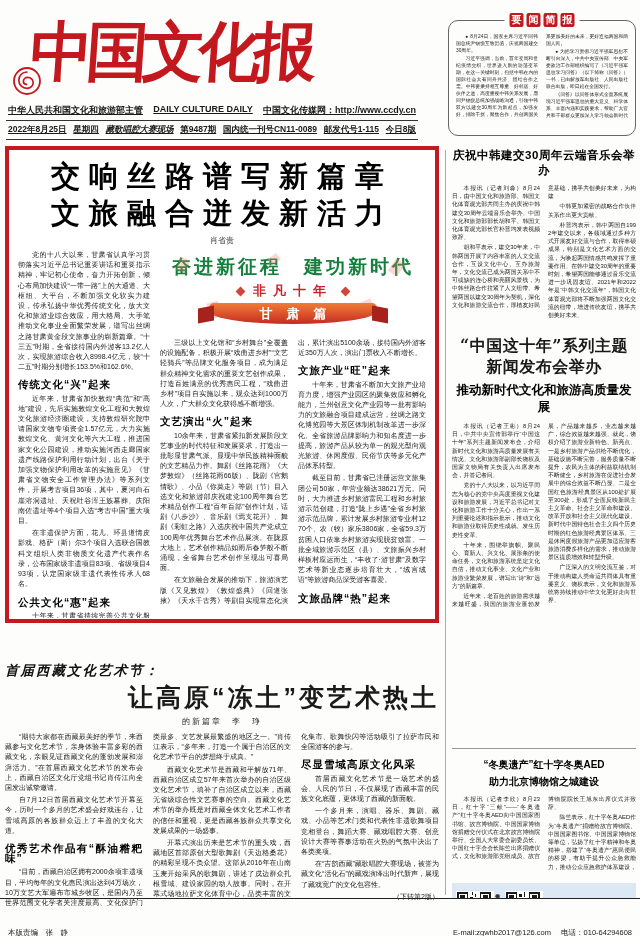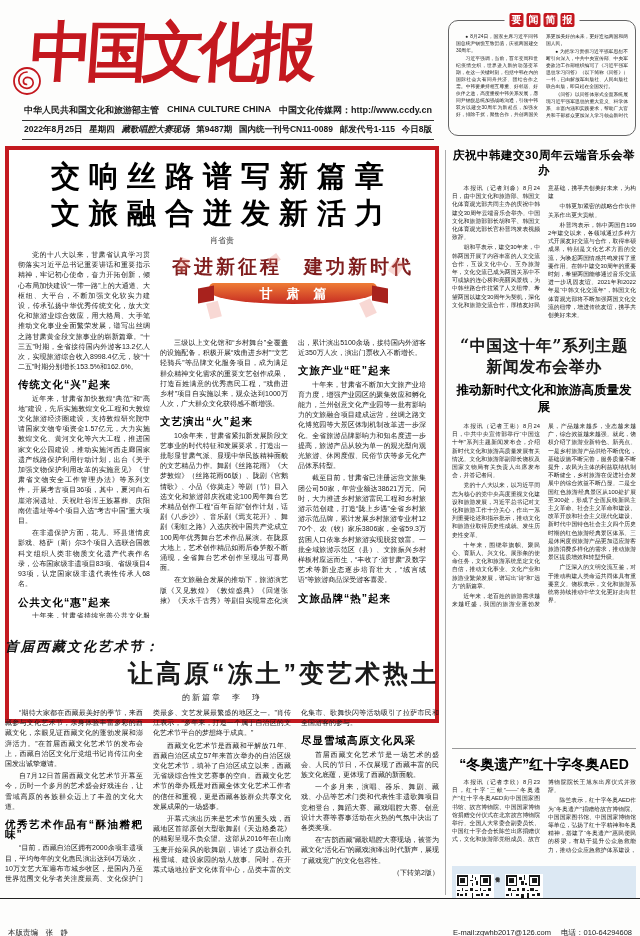--- a/index.html
+++ b/index.html
@@ -3,73 +3,73 @@
 <meta charset="utf-8">
 <style>
   html,body{margin:0;padding:0;}
   body{width:640px;height:936px;position:relative;background:#fdfdfc;font-family:"Liberation Sans",sans-serif;color:#1a1a1a;overflow:hidden;}
   p{margin:0 0 2px 0;text-indent:2em;}
   .just{text-align:justify;word-break:break-all;}
 
   
   .emblem{position:absolute;left:12px;top:66px;}
   .paper-title{position:absolute;left:34px;top:2px;width:340px;font-family:"DejaVu Serif",serif;font-weight:bold;font-size:62px;line-height:96px;color:#c4181f;letter-spacing:-6px;transform:skewX(-4deg) scaleY(1.04);transform-origin:left top;white-space:nowrap;}
-  .mast-info{position:absolute;left:22px;top:102px;width:412px;}
+  .mast-info{position:absolute;left:6px;top:102px;width:412px;text-decoration:underline;}
   .info1{display:flex;justify-content:space-between;font-size:9px;font-weight:bold;padding:2px 2px 3px;border-bottom:1px solid #333;}
   .dateline{display:flex;justify-content:space-between;font-size:8.5px;font-weight:bold;padding:3px 2px;border-bottom:1.5px solid #333;}
   .dateline .lunar{font-family:"DejaVu Serif",serif;font-style:italic;}
 
   
   .brief{position:absolute;left:448px;top:20px;width:188px;height:116px;border:1px solid #666;border-radius:10px;box-sizing:border-box;padding:12px 7px 3px;}
   .brief-title{position:absolute;top:-8px;left:50%;transform:translateX(-50%);display:flex;gap:3px;background:#fdfdfc;padding:0 5px;}
   .chip{width:14px;height:14px;background:#c4181f;color:#fff;font-size:10px;font-weight:bold;line-height:14px;text-align:center;border-radius:2px;}
   .brief-cols{columns:2;column-gap:8px;font-size:4.8px;line-height:7px;height:96px;overflow:hidden;}
   .brief-cols p{margin:0 0 1px;}
 
   
-  .lead{position:absolute;left:5px;top:146px;width:434px;height:577px;border:4.5px solid #c3191f;box-sizing:border-box;padding:8px 9px 4px;background:#fff;}
+  .lead{position:absolute;left:5px;top:146px;width:434px;height:477px;border:4.5px solid #c3191f;box-sizing:border-box;padding:8px 9px 4px;background:#fff;}
   .lead h1{margin:0;text-align:center;font-size:29px;font-weight:900;letter-spacing:9px;line-height:37px;color:#000;}
   .lead .byline{text-align:center;font-size:8px;color:#333;margin:3px 0 4px;}
   .lead-cols{display:flex;gap:10px;height:368px;overflow:hidden;}
   .lead-col1{width:132px;flex:none;font-size:7px;line-height:10.2px;overflow:hidden;}
   .lead-right{flex:1;overflow:hidden;}
   .lead-flow{columns:2;column-gap:10px;font-size:7px;line-height:10.2px;height:278px;overflow:hidden;}
   .sub{font-size:10.5px;font-weight:bold;letter-spacing:1px;margin:7px 0 4px;text-indent:0;color:#000;}
 
   
   .banner{position:relative;height:84px;text-align:center;margin-bottom:4px;overflow:hidden;}
-  .banner-l1{font-size:19px;font-weight:900;color:#7f1d1d;letter-spacing:3px;margin-top:4px;}
+  .banner-l1{font-size:19px;font-weight:900;color:#15803d;letter-spacing:3px;margin-top:4px;}
   .banner-l2{font-size:13px;font-weight:bold;color:#c8242a;letter-spacing:7px;margin-top:2px;}
   .deco{width:7px;height:7px;background:#d0453c;display:inline-block;transform:rotate(45deg);margin:0 9px 1px;vertical-align:middle;}
   .ribbon{position:relative;margin:3px auto 0;width:168px;height:21px;background:linear-gradient(180deg,#ef7d36,#c62b22);color:#fff;font-size:13px;font-weight:bold;letter-spacing:14px;text-indent:14px;line-height:21px;border-radius:5px 5px 50% 50%/5px 5px 13px 13px;z-index:2;}
   .ribbon:before,.ribbon:after{content:"";position:absolute;top:4px;width:16px;height:15px;background:#a8221d;z-index:-1;}
   .ribbon:before{left:-11px;transform:skewY(-10deg);}
   .ribbon:after{right:-11px;transform:skewY(10deg);}
   .confetti{position:absolute;background:rgba(232,126,112,.30);z-index:0;}
 
   
-  .tibet{position:absolute;left:5px;top:638px;width:434px;height:266px;overflow:hidden;}
+  .tibet{position:absolute;left:5px;top:662px;width:434px;height:266px;overflow:hidden;}
   .kicker{font-family:"DejaVu Serif",serif;font-style:italic;font-weight:bold;font-size:13.5px;letter-spacing:2px;color:#111;}
   .tibet h2{margin:1px 0 2px;text-align:right;font-size:25px;font-weight:900;letter-spacing:3px;}
   .tibet .byline{text-align:center;font-size:8px;margin:2px 0 5px;letter-spacing:2px;}
   .tibet-cols{columns:3;column-gap:10px;font-size:7px;line-height:10.2px;height:196px;overflow:hidden;}
   .jump{text-align:right;text-indent:0;}
 
   
   .vrule{position:absolute;left:445px;top:150px;height:745px;border-left:1px solid #aaa;}
   .sidebar{position:absolute;left:452px;top:148px;width:184px;height:750px;overflow:hidden;}
   .sidebar h2{margin:0;text-align:center;font-weight:900;color:#000;}
   .a1 h2{font-size:11.5px;letter-spacing:.5px;}
   .scols{columns:2;column-gap:8px;font-size:5.8px;line-height:8.2px;overflow:hidden;}
   .a1 .scols{height:140px;margin-top:6px;}
   .skicker{font-family:"DejaVu Serif",serif;font-weight:bold;font-size:16px;text-align:center;letter-spacing:.5px;margin-top:12px;}
   .a2 h2{font-size:12.5px;margin:4px 0 6px;}
   .a2 .scols{height:318px;}
   .sep{border-top:1px solid #999;margin:8px 0 7px;}
-  .a3 h2{font-size:14px;line-height:17px;}
+  .a3 h2{font-size:10px;line-height:17px;}
   .a3 .scols{height:82px;margin-top:5px;}
 
   
   .media{display:flex;align-items:center;gap:5px;background:#dce8f3;height:54px;box-sizing:border-box;padding:5px 4px;margin-top:6px;}
   .media-name{font-size:10px;font-weight:900;line-height:14px;letter-spacing:1px;white-space:nowrap;}
   .media-name .l2{letter-spacing:4px;}
   .qrwrap{display:flex;align-items:center;gap:1px;}
   .qr{width:36px;height:36px;background:#fff;padding:1px;}
   .qrcap{writing-mode:vertical-rl;font-size:4.2px;line-height:5px;color:#333;height:38px;overflow:hidden;}
 
@@ -85,21 +85,21 @@
   <svg width="30" height="30" viewBox="0 0 30 30">
     <circle cx="15" cy="15" r="13" fill="none" stroke="#c4181f" stroke-width="1.8"></circle>
     <path d="M15 6c-5 0-8.2 4-8.2 8.2 0 5 4 8.2 8.2 8.2 3.6 0 6.2-2.6 6.2-5.6s-2.5-5.4-5.6-5.4c-2.4 0-4.2 1.7-4.2 3.9 0 1.8 1.4 3.1 3.1 3.1" fill="none" stroke="#c4181f" stroke-width="1.7" stroke-linecap="round"></path>
   </svg>
 </div>
 <div class="paper-title">中国文化报</div>
 
 <div class="mast-info">
   <div class="info1">
     <span>中华人民共和国文化和旅游部主管</span>
-    <span>CHINA CULTURE CHINA</span>
+    <span>DAILY CULTURE DAILY</span>
     <span>中国文化传媒网：http://www.ccdy.cn</span>
   </div>
   <div class="dateline">
     <span>2022年8月25日</span>
     <span>星期四</span>
     <span class="lunar">藏歌唱腔大赛现场</span>
     <span>第9487期</span>
     <span>国内统一刊号CN11-0089</span>
     <span>邮发代号1-115</span>
     <span>今日8版</span>
@@ -136,20 +136,21 @@
       <p>十年来，甘肃省持续完善公共文化服务体系，推进城乡公共文化服务均等化，建成覆盖省、市、县、乡、村五级的公共文化服务网络，实现博物馆、纪念馆免费开放，群众文化生活日益丰富多彩。</p>
     </div>
     <div class="lead-right">
       <div class="banner">
         <span class="confetti" style="left:18px;top:8px;width:10px;height:14px;transform:rotate(20deg);"></span>
         <span class="confetti" style="left:48px;top:52px;width:12px;height:16px;transform:rotate(-15deg);"></span>
         <span class="confetti" style="right:24px;top:10px;width:11px;height:15px;transform:rotate(35deg);"></span>
         <span class="confetti" style="right:52px;top:50px;width:12px;height:16px;transform:rotate(-25deg);"></span>
         <span class="confetti" style="left:110px;top:4px;width:8px;height:11px;transform:rotate(55deg);"></span>
         <div class="banner-l1">奋进新征程　建功新时代</div>
+        <div class="banner-l2"><span class="deco"></span><span>非凡十年</span><span class="deco"></span></div>
         <div class="ribbon">甘肃篇</div>
       </div>
       <div class="lead-flow just">
         <p>三级以上文化馆和“乡村舞台”全覆盖的设施配备，积极开展“戏曲进乡村”“文艺轻骑兵”等品牌文化服务项目，成为满足群众精神文化需求的重要文艺创作成果，打造百姓满意的优秀惠民工程，“戏曲进乡村”项目自实施以来，观众达到1000万人次，广大群众文化获得感不断增强。</p>
         <div class="sub">文艺演出“火”起来</div>
         <p>10余年来，甘肃省紧扣新发展阶段文艺事业的时代特征和发展要求，打造出一批彰显甘肃气派、显现中华民族精神面貌的文艺精品力作。舞剧《丝路花雨》《大梦敦煌》（丝路花雨66版）、陇剧《官鹅情歌》、小品《你莫走》等剧（节）目入选文化和旅游部庆祝建党100周年舞台艺术精品创作工程“百年百部”创作计划，话剧《八步沙》、音乐剧《焉支花开》、舞剧《彩虹之路》入选庆祝中国共产党成立100周年优秀舞台艺术作品展演。在陇原大地上，艺术创作精品如雨后春笋般不断涌现，全省舞台艺术创作呈现出可喜局面。</p>
         <p>在文旅融合发展的推动下，旅游演艺版《又见敦煌》《敦煌盛典》《回道张掖》《天水千古秀》等剧目实现常态化演出，累计演出5100余场，接待国内外游客近350万人次，演出门票收入不断增长。</p>
         <div class="sub">文旅产业“旺”起来</div>
         <p>十年来，甘肃省不断加大文旅产业培育力度，增强产业园区的聚集效应和孵化能力，兰州创意文化产业园等一批有影响力的文旅融合项目建成运营，丝绸之路文化博览园等大景区体制机制改革进一步深化。全省旅游品牌影响力和知名度进一步提高，旅游产品从较为单一的观光型向观光旅游、休闲度假、民俗节庆等多元化产品体系转型。</p>
         <p>截至目前，甘肃省已注册运营文旅集团公司50家，年营业额达38621万元。同时，大力推进乡村旅游富民工程和乡村旅游示范创建，打造“陇上乡遇”全省乡村旅游示范品牌，累计发展乡村旅游专业村1270个、农（牧）家乐3806家，全省59.3万贫困人口依靠乡村旅游实现脱贫致富。一批全域旅游示范区（县）、文旅振兴乡村样板村应运而生，“丰收了·游甘肃”及数字艺术等新业态逐步培育壮大，“绒言绒语”等旅游商品深受游客喜爱。</p>
@@ -202,20 +203,21 @@
       <p>十年来，围绕举旗帜、聚民心、育新人、兴文化、展形象的使命任务，文化和旅游系统坚定文化自信，推动文化事业、文化产业和旅游业繁荣发展，谱写出“诗”和“远方”的新篇章。</p>
       <p>近年来，老百姓的旅游需求越来越旺盛，我国的旅游业蓬勃发展，产品越来越多，业态越来越广，综合效益越来越强。就此，饶权介绍了旅游业新特色、新亮点。一是乡村旅游产品供给不断优化，基础设施不断完善，服务质量不断提升，农民为主体的利益联结机制不断健全，乡村旅游在促进社会发展中的综合效益不断凸显。二是全国红色旅游经典景区从100处扩展至300处，形成了全面反映新民主主义革命、社会主义革命和建设、改革开放和社会主义现代化建设、新时代中国特色社会主义四个历史时期的红色旅游经典景区体系。三是休闲度假旅游产品更加适应游客旅游消费多样化的需求，推动旅游景区提质增效和转型升级。</p>
       <p>广泛深入的文明交流互鉴，对于推动构建人类命运共同体具有重要意义。饶权表示，文化和旅游系统将持续推动中华文化更好走向世界。</p>
     </div>
   </div>
 
   <div class="sep"></div>
 
   <div class="a3">
     <h2>“冬奥遗产”红十字冬奥AED</h2>
+    <h2>助力北京博物馆之城建设</h2>
     <div class="scols just">
       <p>本报讯（记者李欣）8月23日，红十字“三献”——“冬奥遗产”红十字冬奥AED向中国国家图书馆、故宫博物院、中国国家博物馆捐赠交付仪式在北京故宫博物院举行。全国人大常委会副委员长、中国红十字会会长陈竺出席捐赠仪式，文化和旅游部党组成员、故宫博物院院长王旭东出席仪式并致辞。</p>
       <p>陈竺表示，红十字冬奥AED作为“冬奥遗产”捐赠给故宫博物院、中国国家图书馆、中国国家博物馆等单位，弘扬了红十字精神和冬奥精神，搭建了“冬奥遗产”惠民便民的桥梁，有助于提升公众急救能力，推动公众应急救护体系建设，保障公众生命安全，助力城市安全和精神文明建设。三家公共文化</p>
 
     </div>
   </div>
 
   <div class="media">
     <div class="qrwrap">
       <div class="qr">

